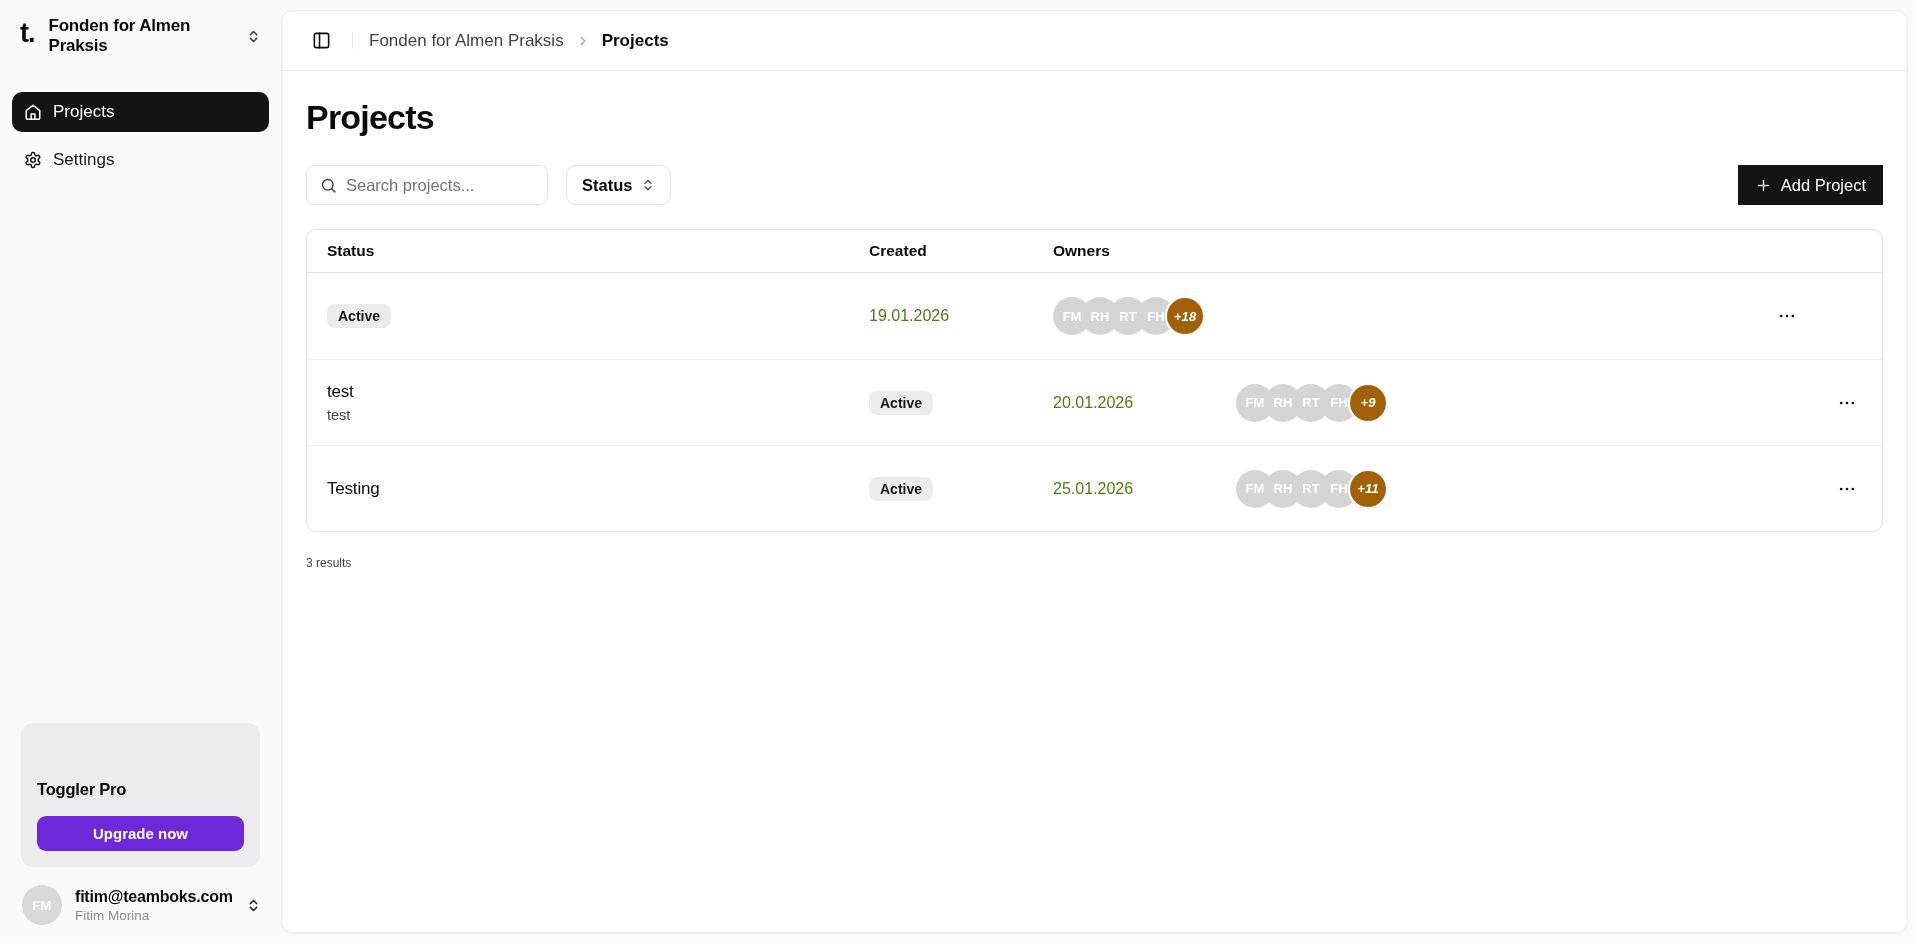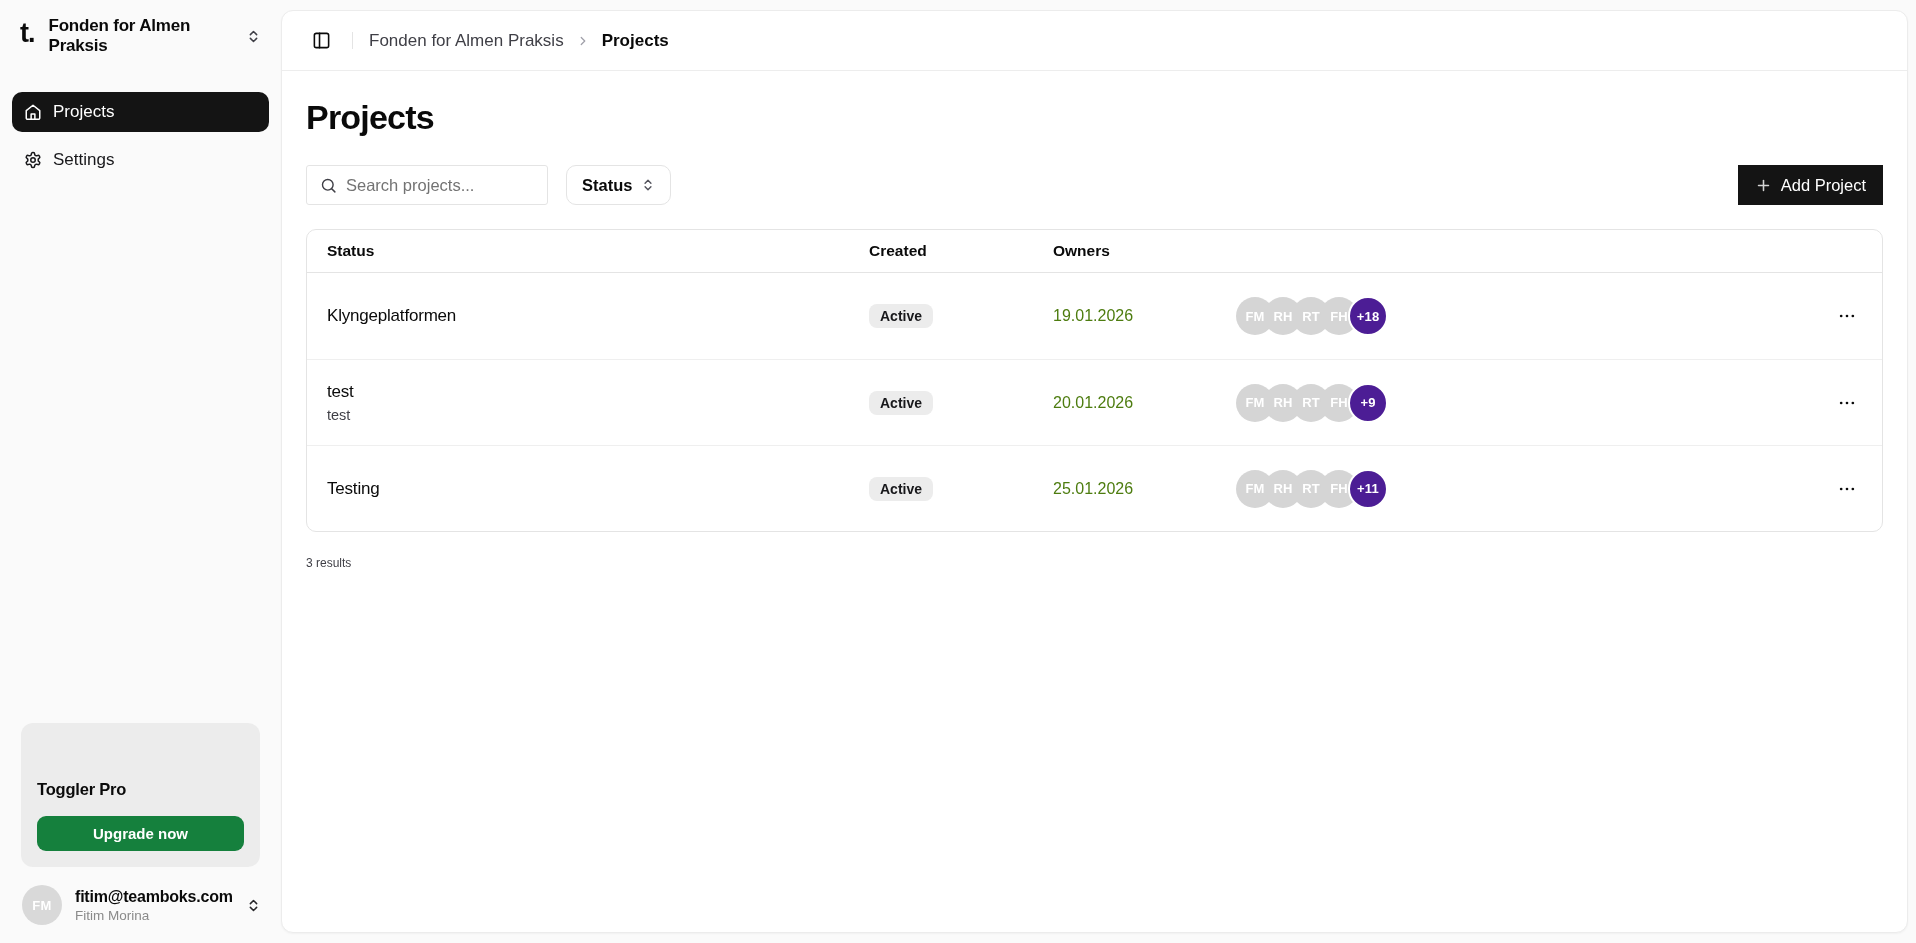--- a/index.html
+++ b/index.html
@@ -36,21 +36,21 @@
   .nav-item .nav-icon { flex:0 0 auto; display:flex; }
 
   .pro-card {
     margin:auto 9px 0; background:#ececec; border-radius:12px;
     padding:17px 16px 16px;
   }
   .pro-title { font-size:16.5px; font-weight:700; letter-spacing:-0.2px;margin-top:40px; }
   .pro-desc { margin-top:9px; font-size:14.5px; line-height:1.58; color:#5f5f5f; }
   .pro-btn {
     margin-top:17px; width:100%; height:35px; border:none; cursor:pointer;
-    background:#15803d; color:#fff; border-radius:9px;
+    background:#6d28d9; color:#fff; border-radius:9px;
     font-family:inherit; font-size:15px; font-weight:700;
   }
   .user-row {
     margin-top:18px; padding:0 8px 2px 10px;
     display:flex; align-items:center; gap:13px; cursor:pointer;
   }
   .user-avatar {
     width:40px; height:40px; border-radius:50%; background:#d9d9d9;
     color:#fff; font-size:13px; font-weight:700;
     display:flex; align-items:center; justify-content:center; letter-spacing:.3px;
@@ -79,21 +79,21 @@
   .breadcrumb { display:flex; align-items:center; gap:12px; font-size:17px; }
   .crumb-root { color:#3f3f46; cursor:pointer; }
   .crumb-sep { color:#a1a1aa; display:flex; }
   .crumb-current { font-weight:600; color:#0a0a0a; }
 
   .content { padding:0 24px; }
   .page-title { font-size:34px; font-weight:700; letter-spacing:-0.8px; margin-top:26px; line-height:40px; }
 
   .controls { margin-top:28px; display:flex; align-items:center; }
   .search-box {
-    width:242px; height:40px; border:1px solid #e4e4e4; border-radius:3px;
+    width:242px; height:40px; border:1px solid #e4e4e4; border-radius:8px;
     display:flex; align-items:center; gap:9px; padding:0 13px; background:#fff;
   }
   .search-box svg { color:#3f3f46; flex:0 0 auto; }
   .search-input {
     border:none; outline:none; width:100%; font-family:inherit; font-size:16.5px; color:#0a0a0a; background:transparent;
   }
   .search-input::placeholder { color:#737373; }
   .status-btn {
     margin-left:18px; height:40px; padding:0 15px; cursor:pointer;
     border:1px solid #e4e4e4; border-radius:10px; background:#fff;
@@ -129,21 +129,21 @@
     font-size:14px; font-weight:600; padding:4px 11px; border-radius:8px;
   }
   .cell-created { font-size:16px; color:#4d7c0f; }
   .avatar-group { display:flex; align-items:center; }
   .avatar {
     width:38px; height:38px; border-radius:50%; background:#d5d5d5;
     color:#fff; font-size:13px; font-weight:700; letter-spacing:.2px;
     display:flex; align-items:center; justify-content:center; flex:0 0 auto;
   }
   .avatar + .avatar { margin-left:-10px; }
-  .avatar-more { background:#4c1d95; border:2px solid #ffffff; width:40px; height:40px; }
+  .avatar-more { background:#a16207; border:2px solid #ffffff; width:40px; height:40px;font-style:italic; }
   .cell-actions { display:flex; justify-content:flex-end; }
   .more-btn {
     width:30px; height:30px; border:none; background:transparent; cursor:pointer;
     display:flex; align-items:center; justify-content:center; border-radius:7px; color:#0a0a0a;
   }
   .results-count { margin-top:24px; font-size:12px; color:#3f3f46; }
 </style>
 </head>
 <body>
 
@@ -257,24 +257,20 @@
 
     <div class="table">
       <div class="tgrid thead">
         <span class="th">Status</span>
         <span class="th">Created</span>
         <span class="th">Owners</span>
         <span class="th"></span>
       </div>
       <div>
   <div class="tgrid trow">
-    <div class="cell-name">
-      <div class="project-name">Klyngeplatformen</div>
-
-    </div>
     <div>
       <span class="badge">Active</span>
     </div>
     <div class="cell-created">19.01.2026</div>
     <div class="avatar-group">
               <span class="avatar">FM</span>
               <span class="avatar">RH</span>
               <span class="avatar">RT</span>
               <span class="avatar">FH</span>
               <span class="avatar avatar-more">+18</span>

